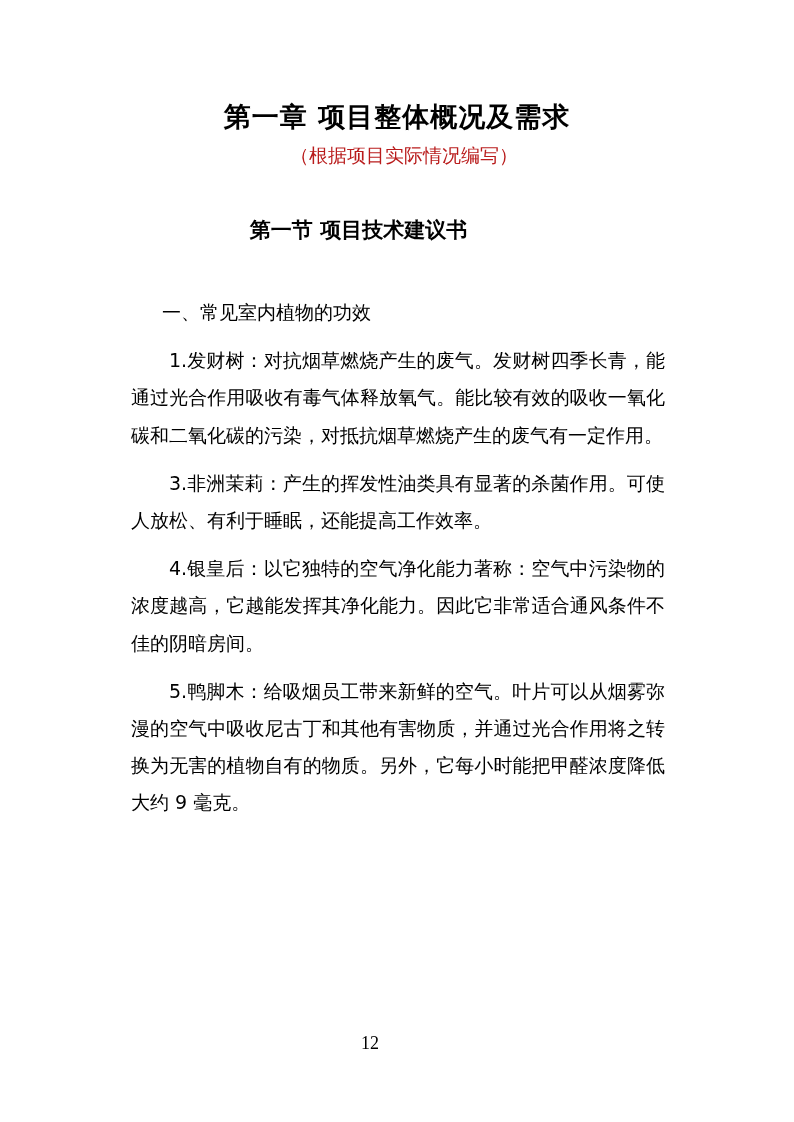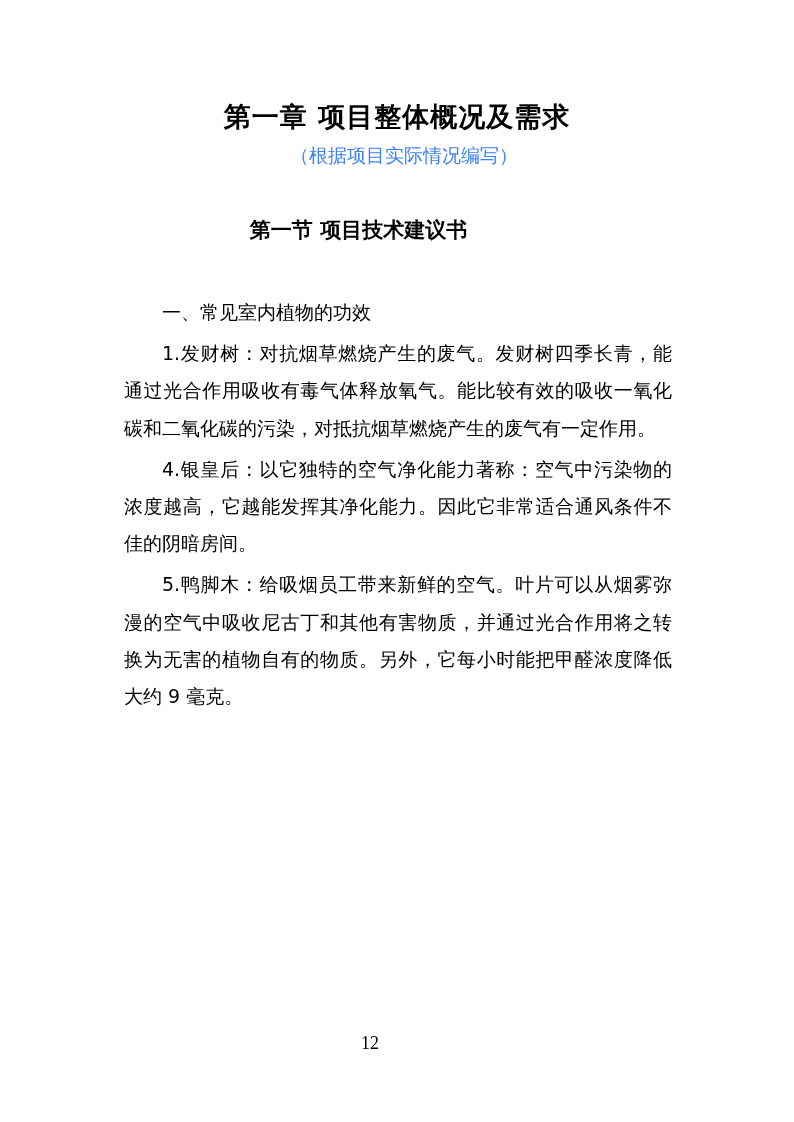--- a/index.html
+++ b/index.html
@@ -24,21 +24,21 @@
       font-size: 27px;
       font-weight: bold;
       letter-spacing: 1px;
       line-height: 40px;
     }
     .chapter-note {
       position: absolute;
       top: 140px;
       left: 290px;
       font-size: 19px;
-      color: #3b82f6;
+      color: #b91c1c;
       line-height: 30px;
     }
     .section-title {
       position: absolute;
       top: 213px;
       left: 0;
       width: 717px;
       text-align: center;
       font-size: 21px;
       font-weight: bold;
@@ -48,21 +48,21 @@
       position: absolute;
       top: 290px;
       left: 120px;
       width: 556px;
       font-size: 19px;
       line-height: 37.2px;
       text-align: justify;
       text-justify: inter-character;
     }
     .para {
-      margin: 4px;
+      margin: 11px;
       text-indent: 2em;
     }
     .heading-line {
       margin: 4px;
       text-indent: 2em;
     }
     .page-number {
       position: absolute;
       top: 1030px;
       left: 0;
@@ -77,17 +77,18 @@
 <body>
 
 <div class="chapter-title">第一章  项目整体概况及需求</div>
 <div class="chapter-note">（根据项目实际情况编写）</div>
 
 <div class="section-title">第一节  项目技术建议书</div>
 
 <div class="body">
   <p class="heading-line">一、常见室内植物的功效</p>
   <p class="para">1.发财树：对抗烟草燃烧产生的废气。发财树四季长青，能通过光合作用吸收有毒气体释放氧气。能比较有效的吸收一氧化碳和二氧化碳的污染，对抵抗烟草燃烧产生的废气有一定作用。</p>
+  <p class="para">3.非洲茉莉：产生的挥发性油类具有显著的杀菌作用。可使人放松、有利于睡眠，还能提高工作效率。</p>
   <p class="para">4.银皇后：以它独特的空气净化能力著称：空气中污染物的浓度越高，它越能发挥其净化能力。因此它非常适合通风条件不佳的阴暗房间。</p>
   <p class="para">5.鸭脚木：给吸烟员工带来新鲜的空气。叶片可以从烟雾弥漫的空气中吸收尼古丁和其他有害物质，并通过光合作用将之转换为无害的植物自有的物质。另外，它每小时能把甲醛浓度降低大约 9 毫克。</p>
 </div>
 
 <div class="page-number">12</div>
 
 </body></html>

